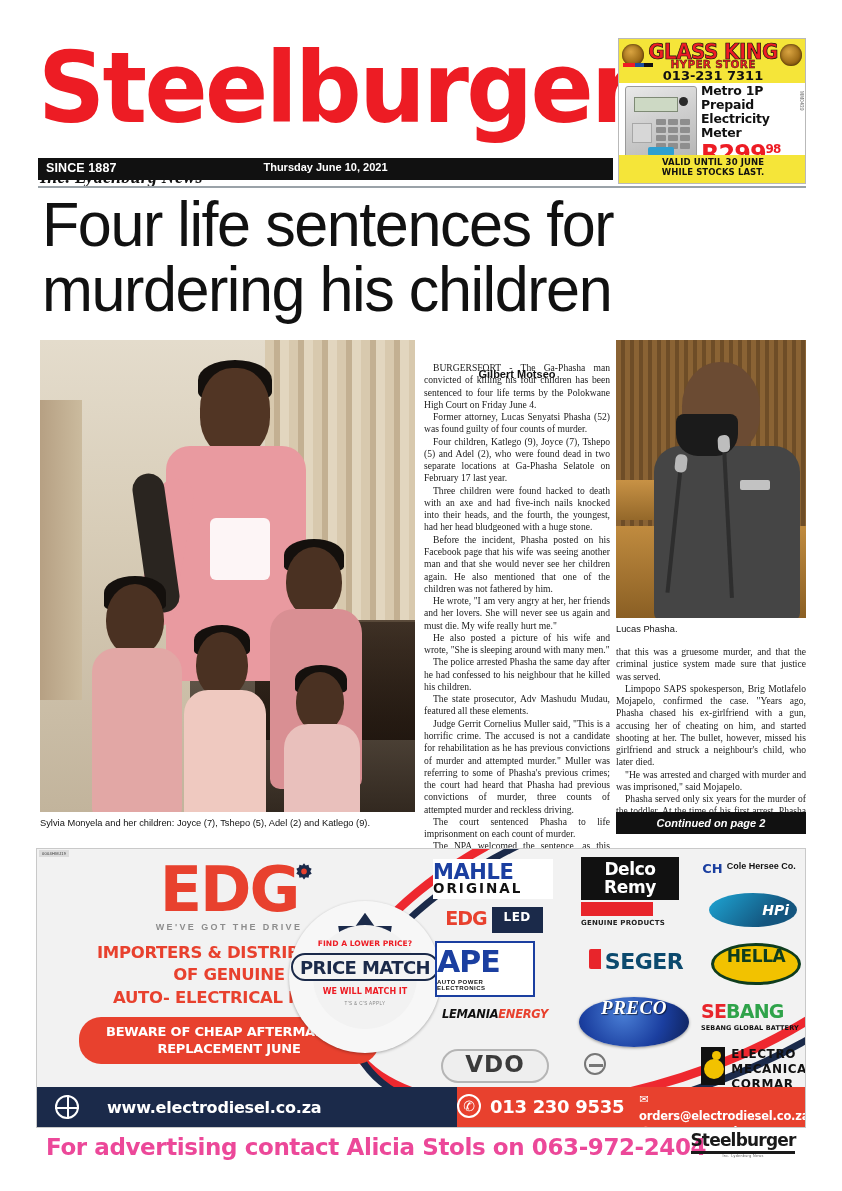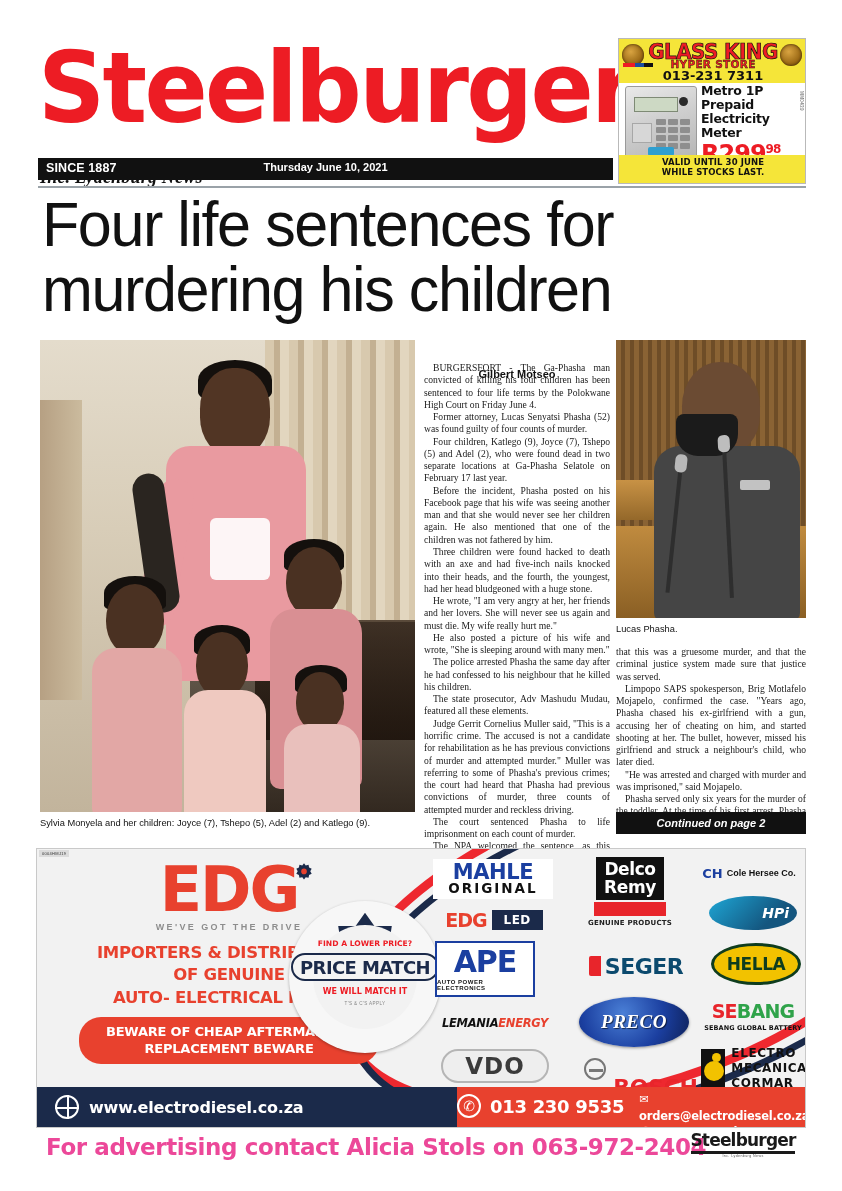--- a/index.html
+++ b/index.html
@@ -233,21 +233,21 @@
              background:#f4f4f4; border:2.5px solid #1b2a4a; border-radius:16px;
              display:flex; align-items:center; justify-content:center; }
   .pm-band span { font-family:"DejaVu Sans", sans-serif; font-weight:900; font-size:18px;
                   color:#1b2a4a; letter-spacing:-0.6px; }
   .pm-w { position:absolute; left:0; top:86px; width:152px; text-align:center;
           font-family:"DejaVu Sans", sans-serif; font-weight:900; font-size:8px; color:#ED1C24; }
   .pm-t { position:absolute; left:0; top:100px; width:152px; text-align:center;
           font-size:4.6px; color:#888; letter-spacing:0.4px; }
 
   .brands { position:absolute; left:392px; top:8px; width:370px; height:240px; }
-  .brandbox { position:absolute; display:flex; align-items:center; justify-content:center; }
+  .brandbox { position:absolute; display:flex; justify-content:center; }
   .mahle { left:4px; top:2px; width:120px; height:40px; background:#fff; }
   .mahle .m1 { font-family:"DejaVu Sans", sans-serif; font-weight:900; font-size:21px;
                color:#1b3fa0; letter-spacing:-0.4px; line-height:0.92; }
   .mahle .m2 { font-family:"DejaVu Sans", sans-serif; font-weight:900; font-size:13.5px;
                color:#111; letter-spacing:2px; line-height:1; }
   .edgled { left:10px; top:50px; width:110px; height:26px; }
   .edgled .e { font-family:"DejaVu Sans", sans-serif; font-weight:900; font-size:19px;
                color:#E8412E; letter-spacing:-1px; }
   .edgled .l { background:#1b2a4a; color:#fff; font-family:"DejaVu Sans", sans-serif;
                font-weight:900; font-size:12px; padding:3px 12px; margin-left:5px; letter-spacing:0.5px; }
@@ -316,21 +316,21 @@
                       background:#F2C200; border-radius:50%; }
   .cormar .tx { font-family:"DejaVu Sans", sans-serif; font-weight:700; font-size:12px;
                 color:#111; line-height:1.25; letter-spacing:0.6px; }
 
   .edg-contact { position:absolute; left:0; bottom:0; width:770px; height:40px; }
   .ec-left { position:absolute; left:0; top:0; width:420px; height:40px; background:#1b2a4a;
              display:flex; align-items:center; padding-left:18px; }
   .ec-right { position:absolute; left:380px; top:0; width:390px; height:40px; background:#E8412E;
               clip-path: polygon(38px 0, 100% 0, 100% 100%, 0 100%); }
   .ec-url { font-family:"DejaVu Sans", sans-serif; font-weight:900; font-size:16px;
-            color:#fff; margin-left:10px; letter-spacing:-0.2px; }
+            color:#fff; margin-left:28px; letter-spacing:-0.2px; }
   .ec-globe { width:24px; height:24px; border:2px solid #fff; border-radius:50%; position:relative; }
   .ec-globe:before { content:""; position:absolute; left:10px; top:-2px; width:2px; height:24px; background:#fff; }
   .ec-globe:after { content:""; position:absolute; left:-2px; top:10px; width:24px; height:2px; background:#fff; }
   .ec-phone { position:absolute; left:78px; top:7px; display:flex; align-items:center; }
   .ec-phicon { width:24px; height:24px; border:2px solid #fff; border-radius:50%;
                display:flex; align-items:center; justify-content:center; color:#fff; font-size:14px; }
   .ec-phnum { font-family:"DejaVu Sans", sans-serif; font-weight:900; font-size:18px;
               color:#fff; margin-left:9px; letter-spacing:-0.3px; }
   .ec-info { position:absolute; left:262px; top:4px; color:#fff; }
   .ec-info div { font-family:"DejaVu Sans", sans-serif; font-weight:900; font-size:11.5px;
@@ -447,22 +447,22 @@
         <div class="torso"></div>
     </div>
   </div>
   <div class="caption-main">Sylvia Monyela and her children: Joyce (7), Tshepo (5), Adel (2) and Katlego (9).</div>
 
   <div class="byline">Gilbert Motseo</div>
   <div class="col col1" id="col1">
       <p>BURGERSFORT - The Ga-Phasha man convicted of killing his four children has been sentenced to four life terms by the Polokwane High Court on Friday June 4.</p>
       <p>Former attorney, Lucas Senyatsi Phasha (52) was found guilty of four counts of murder.</p>
       <p>Four children, Katlego (9), Joyce (7), Tshepo (5) and Adel (2), who were found dead in two separate locations at Ga-Phasha Selatole on February 17 last year.</p>
+      <p>Three children were found hacked to death with an axe and had five-inch nails knocked into their heads, and the fourth, the youngest, had her head bludgeoned with a huge stone.</p>
       <p>Before the incident, Phasha posted on his Facebook page that his wife was seeing another man and that she would never see her children again. He also mentioned that one of the children was not fathered by him.</p>
-      <p>Three children were found hacked to death with an axe and had five-inch nails knocked into their heads, and the fourth, the youngest, had her head bludgeoned with a huge stone.</p>
       <p>He wrote, "I am very angry at her, her friends and her lovers. She will never see us again and must die. My wife really hurt me."</p>
       <p>He also posted a picture of his wife and wrote, "She is sleeping around with many men."</p>
       <p>The police arrested Phasha the same day after he had confessed to his neighbour that he killed his children.</p>
       <p>The state prosecutor, Adv Mashudu Mudau, featured all these elements.</p>
       <p>Judge Gerrit Cornelius Muller said, "This is a horrific crime. The accused is not a candidate for rehabilitation as he has previous convictions of murder and attempted murder." Muller was referring to some of Phasha's previous crimes; the court had heard that Phasha had previous convictions of murder, three counts of attempted murder and reckless driving.</p>
       <p>The court sentenced Phasha to life imprisonment on each count of murder.</p>
       <p>The NPA welcomed the sentence, as this would send a strong message to the public</p>
     </div>
   <div class="col col2" id="col2">
       <p class="noind">that this was a gruesome murder, and that the criminal justice system made sure that justice was served.</p>
@@ -503,21 +503,21 @@
           <path fill="#1b2a4a" d="M12 2l1.6 2.1 2.6-.6.5 2.6 2.4 1.1-1.3 2.3 1.3 2.3-2.4 1.1-.5 2.6-2.6-.6L12 17l-1.6-2.1-2.6.6-.5-2.6-2.4-1.1 1.3-2.3L4.9 7.2l2.4-1.1.5-2.6 2.6.6z"></path>
           <circle cx="12" cy="9.6" r="2.6" fill="#E8412E"></circle>
         </svg>
       </div>
       <div class="edg-tag">WE'VE GOT THE DRIVE</div>
       <div class="edg-l" style="margin-top:10px;">IMPORTERS &amp; DISTRIBUTORS</div>
       <div class="edg-l">OF GENUINE</div>
       <div class="edg-l">AUTO- ELECTRICAL PARTS</div>
       <div class="edg-warn">
         <div>BEWARE OF CHEAP AFTERMARKET</div>
-        <div>REPLACEMENT BEWARE</div>
+        <div>REPLACEMENT JUNE</div>
       </div>
     </div>
 
     <div class="pricematch">
       <div class="pm-outer"></div>
       <svg class="pm-gear" viewBox="0 0 100 100">
         <path fill="#1b2a4a" d="M50 2l7 10h13l-2 13 11 7-7 11 7 11-11 7 2 13H57l-7 10-7-10H30l2-13-11-7 7-11-7-11 11-7-2-13h13z"></path>
         <circle cx="50" cy="50" r="34" fill="#f2f2f2"></circle>
       </svg>
       <div class="pm-inner"></div>

